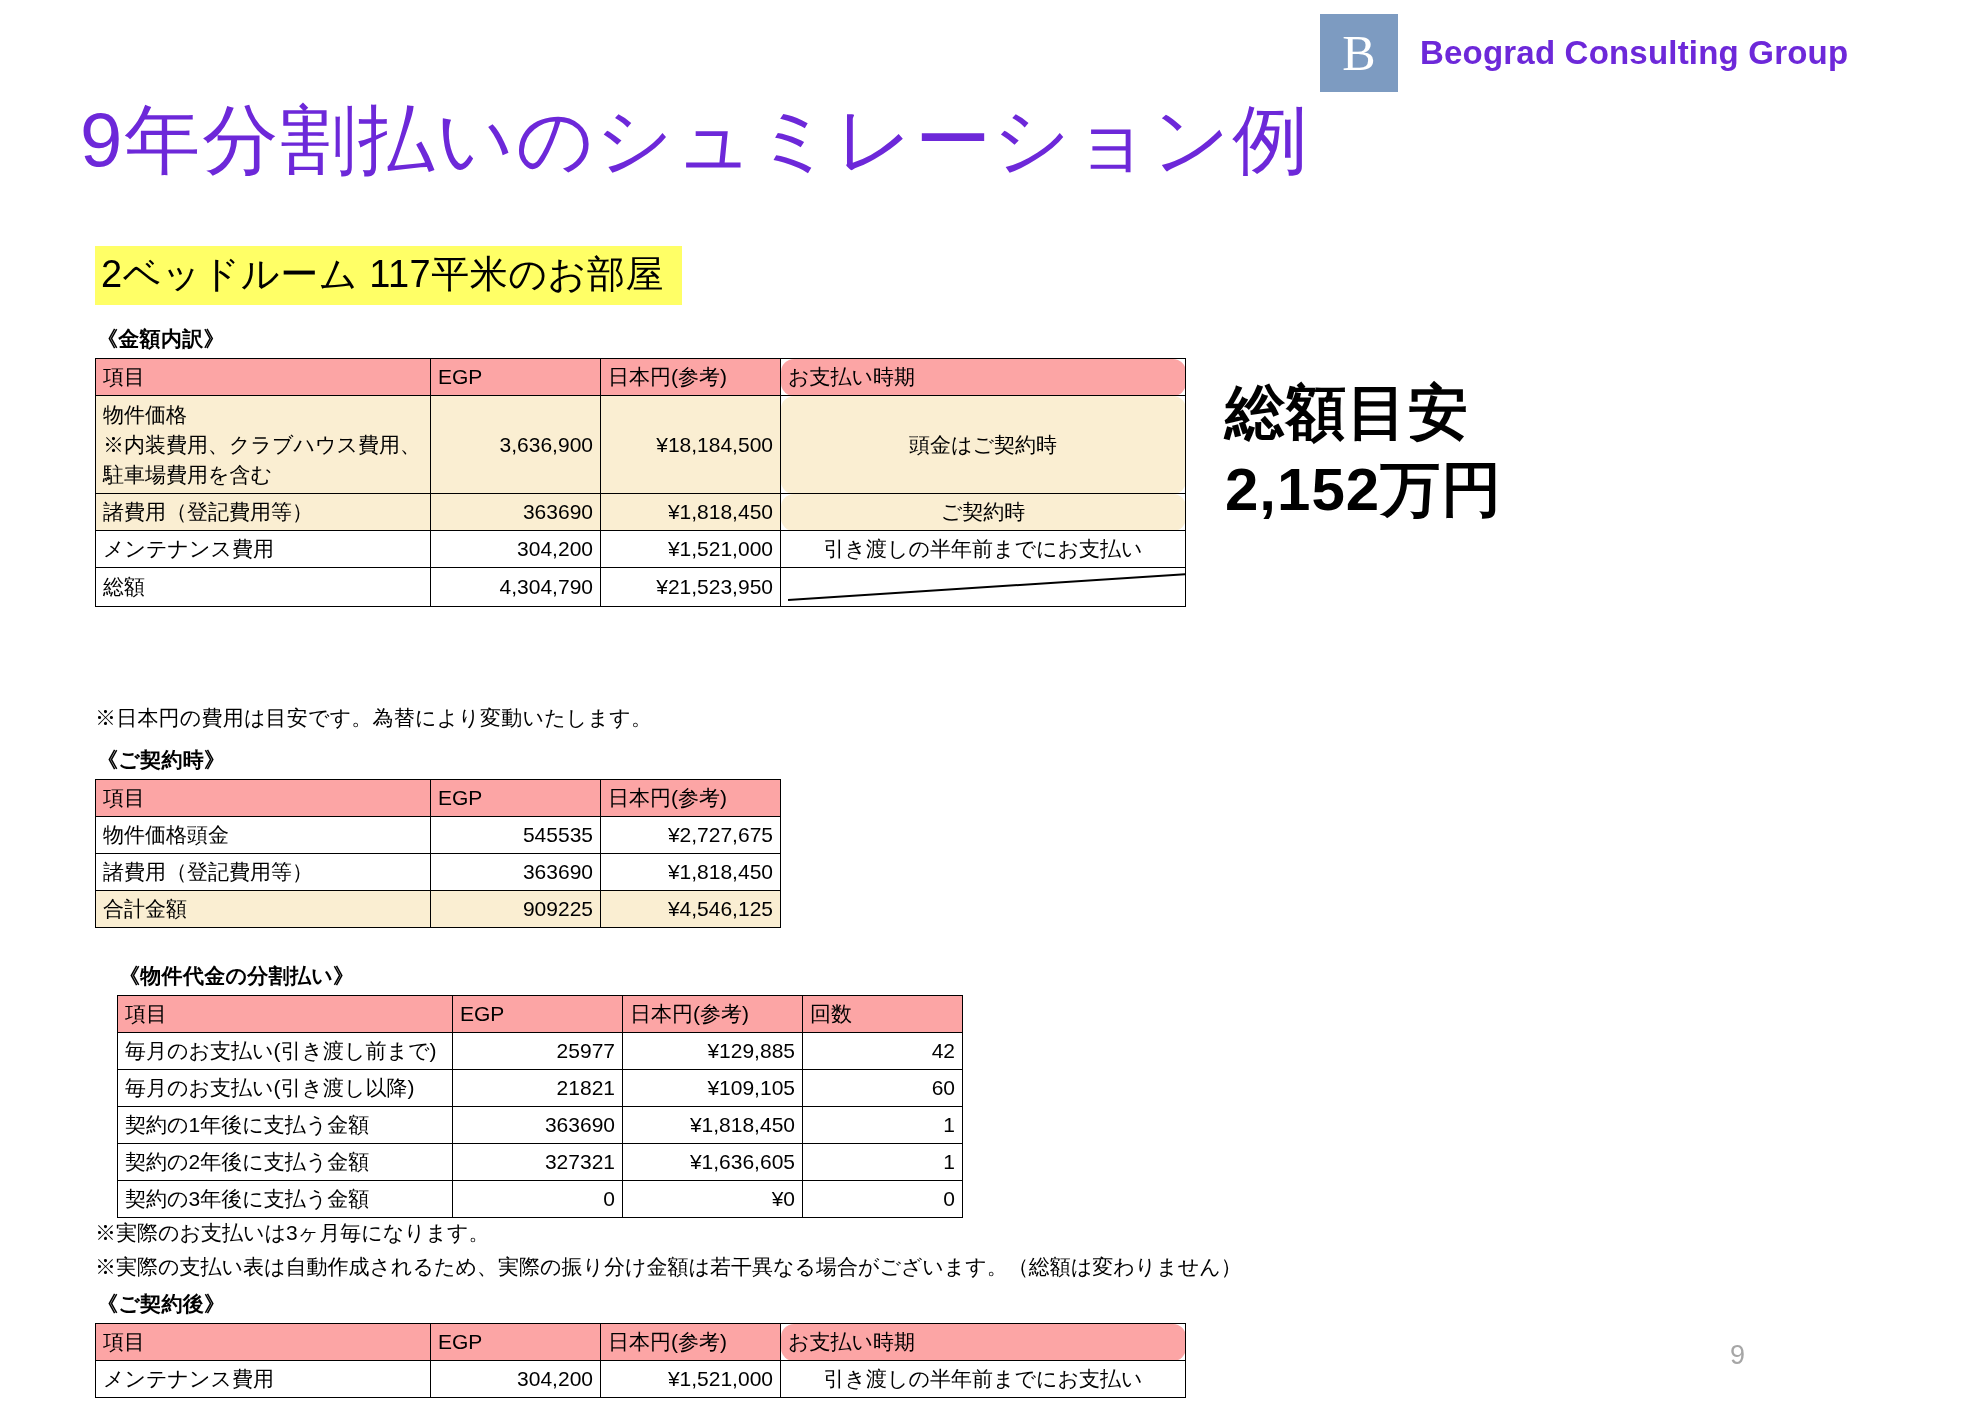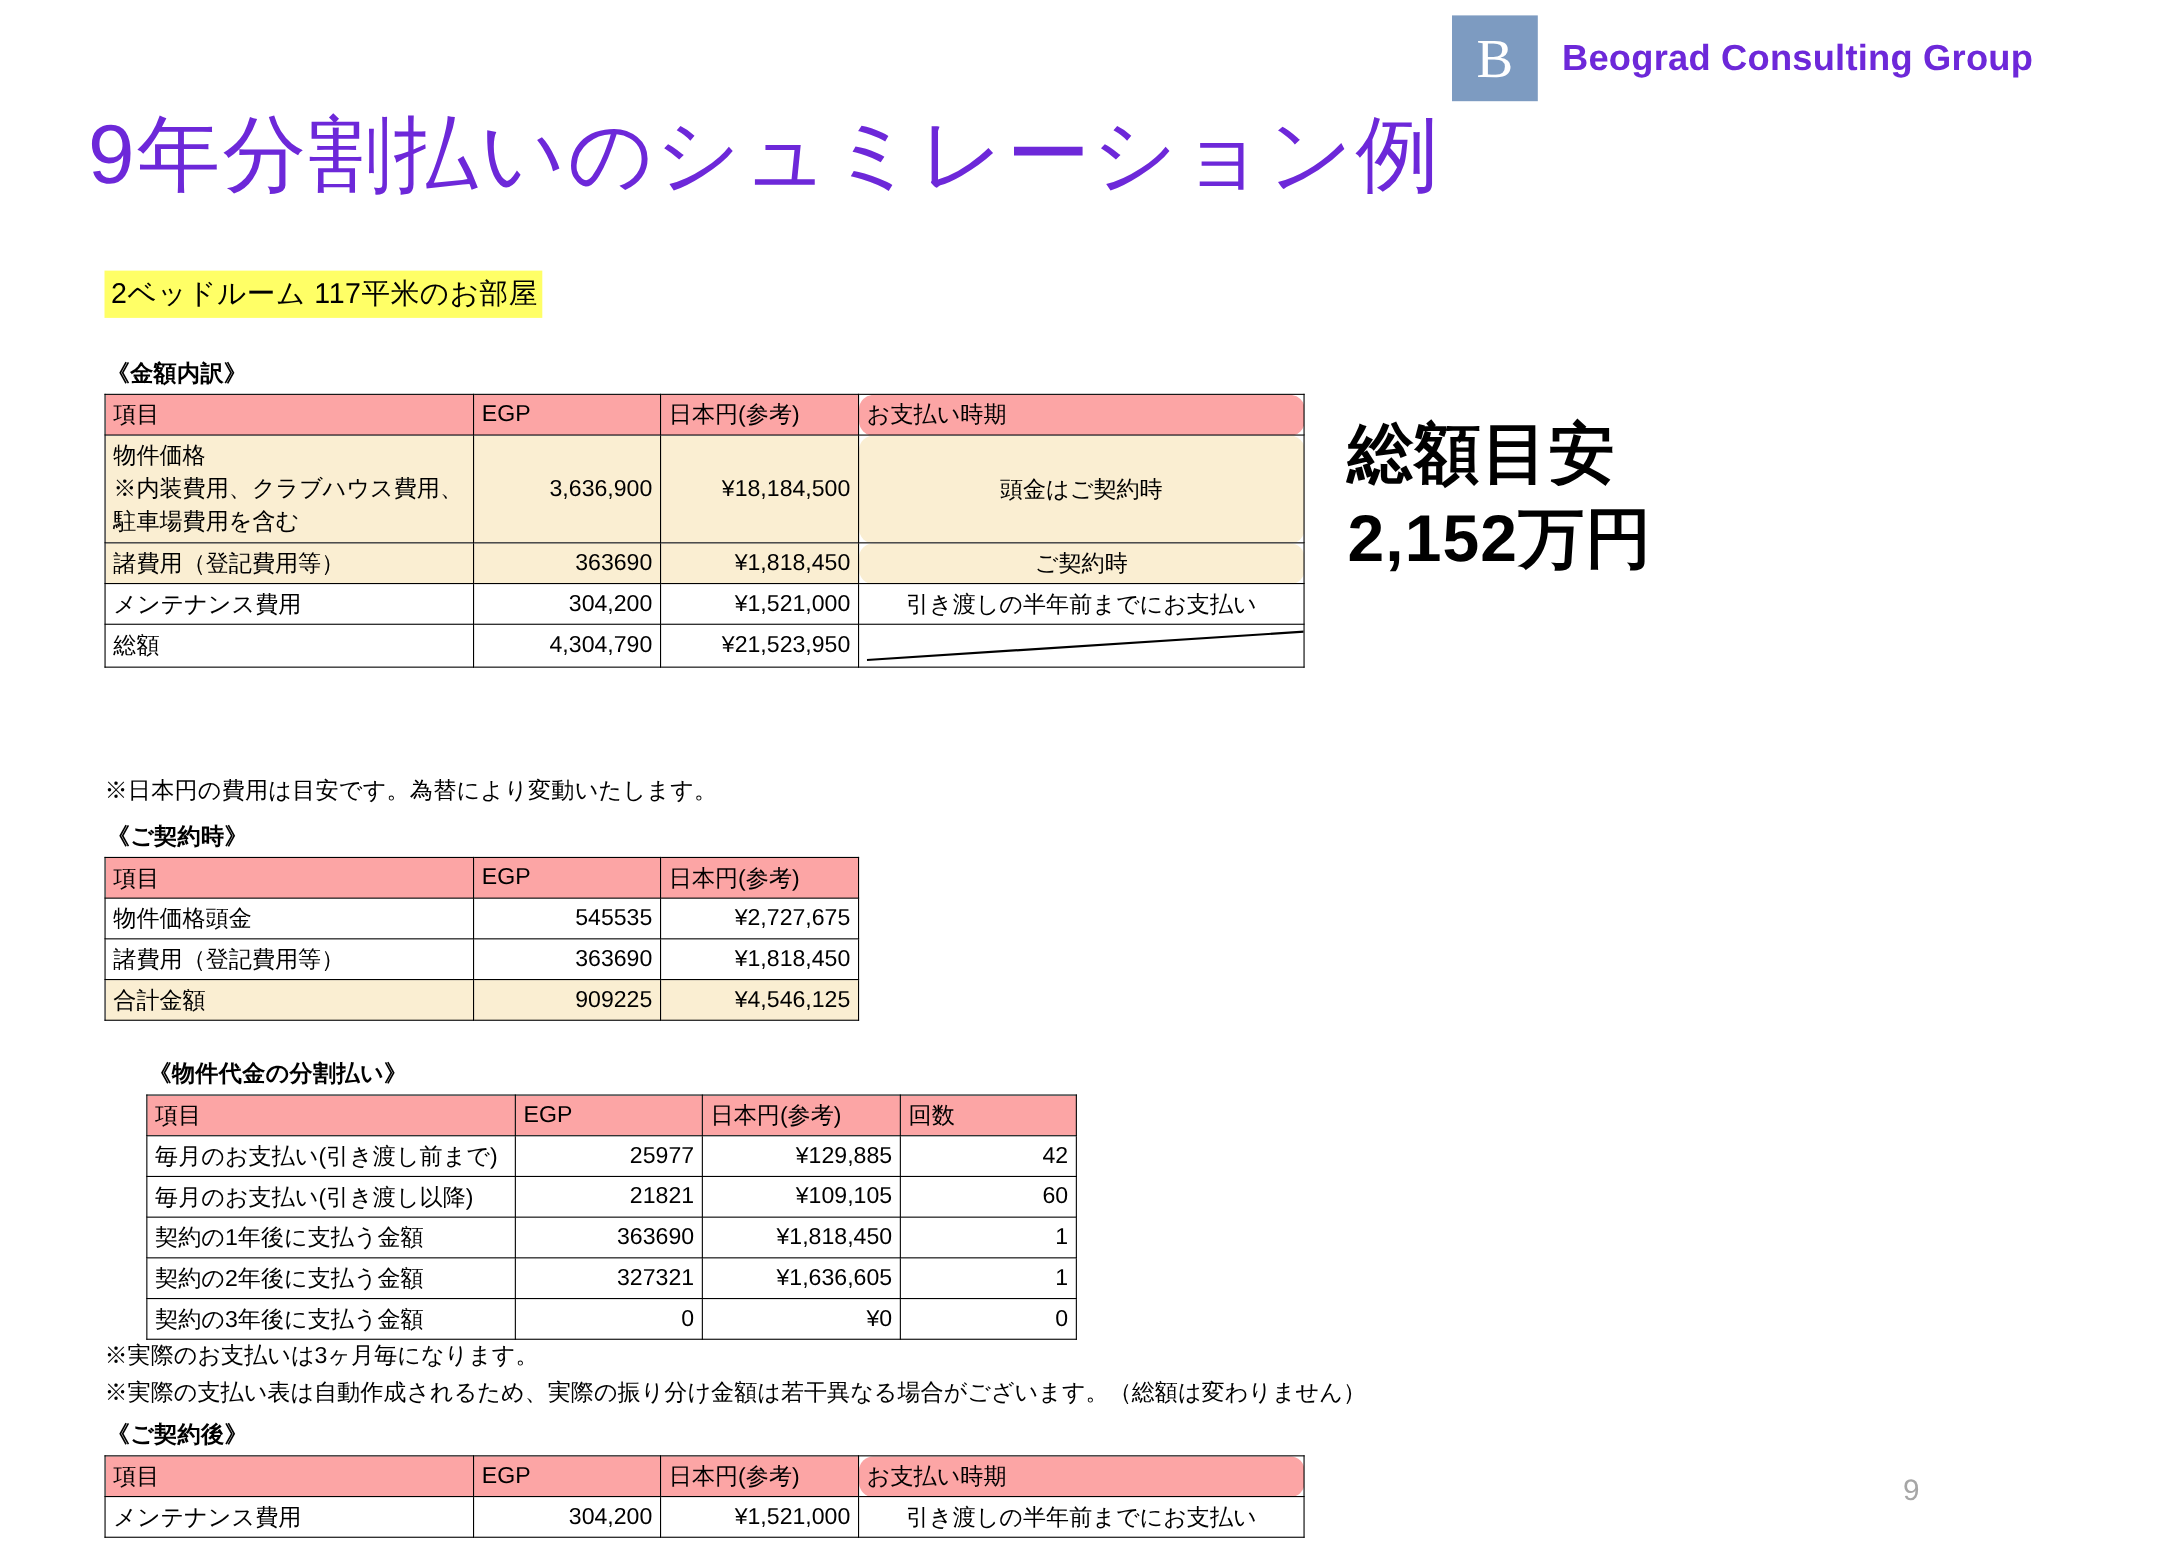--- a/index.html
+++ b/index.html
@@ -58,22 +58,22 @@
 
   
   .subtitle-wrap {
     position: absolute;
     top: 246px;
     left: 95px;
   }
   .subtitle {
     display: inline-block;
     background: #ffff66;
-    font-size: 26px;
-    padding: 3px 4px 5px 6px;
+    font-size: 38px;
+    padding: 3px 18px 5px 6px;
     letter-spacing: 0.5px;
     white-space: nowrap;
   }
 
   
   .callout {
     position: absolute;
     top: 375px;
     left: 1225px;
     font-size: 60px;
@@ -139,21 +139,21 @@
   }
 
   
   #sec2 { position: absolute; top: 746px; left: 95px; }
   #sec2 table { width: 685px; }
   #sec2 col.c1 { width: 335px; }
   #sec2 col.c2 { width: 170px; }
   #sec2 col.c3 { width: 180px; }
 
   
-  #sec3 { position: absolute; top: 962px; left: 95px; padding-left: 38px; }
+  #sec3 { position: absolute; top: 962px; left: 79px; padding-left: 38px; }
   #sec3 table { width: 845px; }
   #sec3 col.c1 { width: 335px; }
   #sec3 col.c2 { width: 170px; }
   #sec3 col.c3 { width: 180px; }
   #sec3 col.c4 { width: 160px; }
 
   .note2 {
     position: absolute;
     top: 1218px;
     left: 95px;

